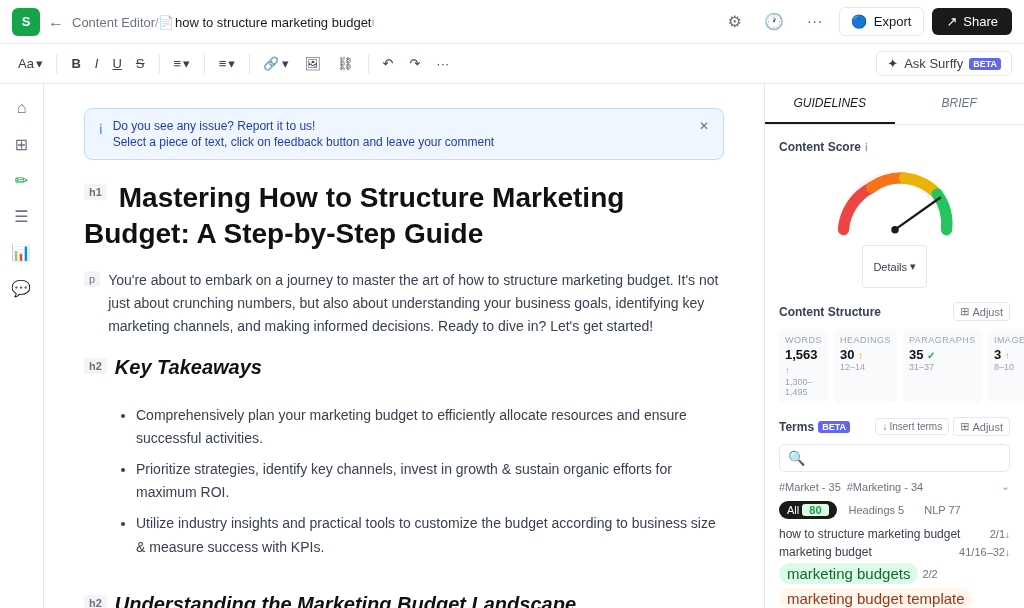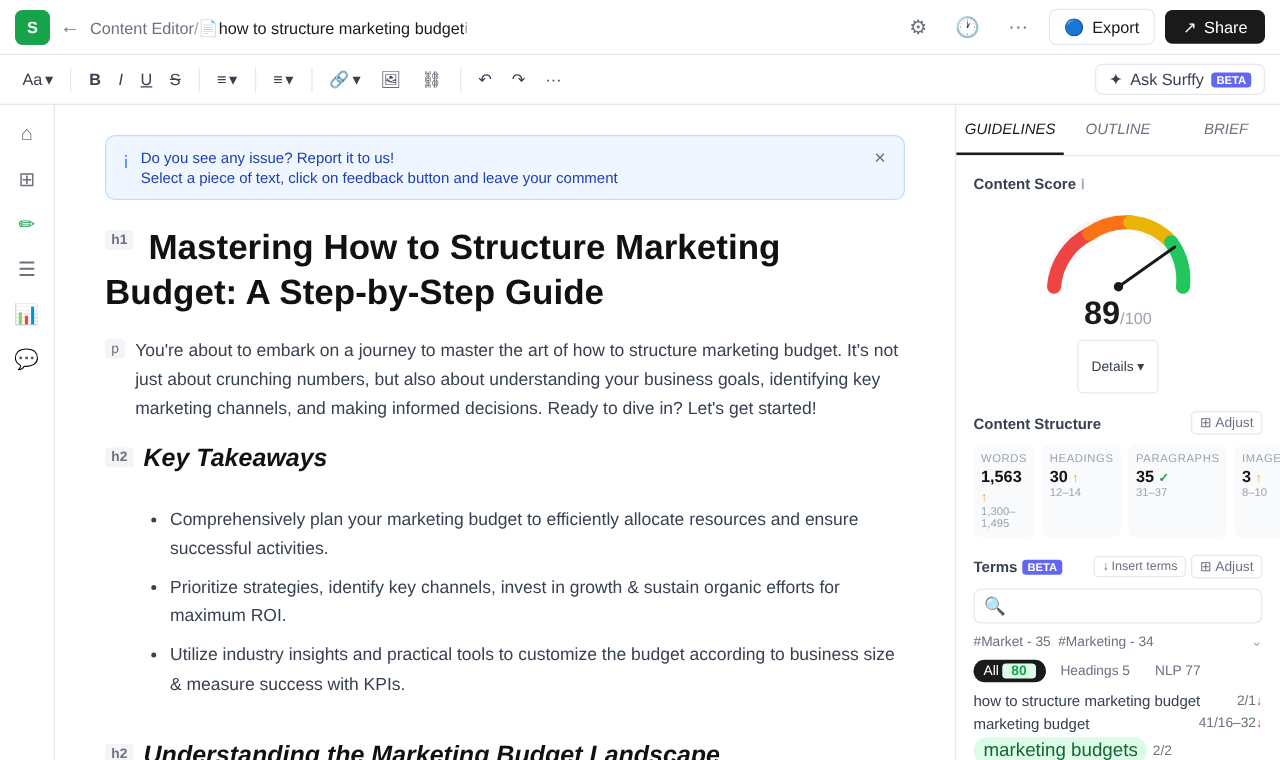--- a/index.html
+++ b/index.html
@@ -215,21 +215,20 @@
       <span class="h2-label">h2</span>
       <h2 class="h2-title">Understanding the Marketing Budget Landscape</h2>
     </div>
 
   </div>
 
   <div class="right-panel">
 
     <div class="panel-tabs">
       <div class="panel-tab active">GUIDELINES</div>
-      <div class="panel-tab">OUTLINE</div>
       <div class="panel-tab">BRIEF</div>
     </div>
 
     <div class="panel-content">
 
       <div class="score-section">
         <div class="score-label">
           <span>Content Score</span>
           <span style="color:#9ca3af;font-size:11px;">ℹ</span>
         </div>
@@ -243,23 +242,20 @@
           <path d="M45,25 A55,55 0 0,1 80,15" fill="none" stroke="#f97316" stroke-width="12" stroke-linecap="round"></path>
 
           <path d="M80,15 A55,55 0 0,1 115,32" fill="none" stroke="#eab308" stroke-width="12" stroke-linecap="round"></path>
 
           <path d="M115,32 A55,55 0 0,1 125,70" fill="none" stroke="#22c55e" stroke-width="12" stroke-linecap="round"></path>
 
           <line x1="70" y1="70" x2="118" y2="36" stroke="#1a1a1a" stroke-width="2.5" stroke-linecap="round"></line>
           <circle cx="70" cy="70" r="4" fill="#1a1a1a"></circle>
         </svg>
 
-        <div style="text-align:center; margin-top:-4px;">
-          <span style="font-size:26px; font-weight:700;">89</span><span style="font-size:13px; color:#9ca3af;">/100</span>
-        </div>
         <div style="text-align:center; margin-top:6px;">
           <button class="details-btn">
             <span>Details</span>
             <span>▾</span>
           </button>
         </div>
       </div>
 
       <div class="content-structure">
         <div class="cs-header">

